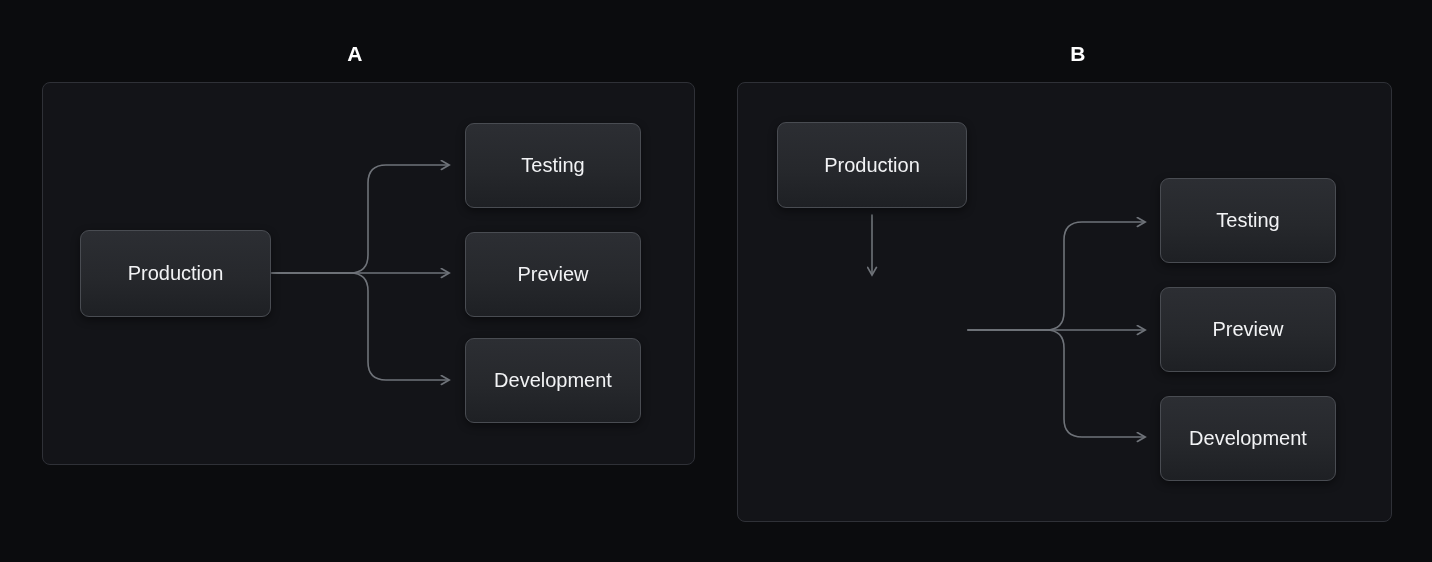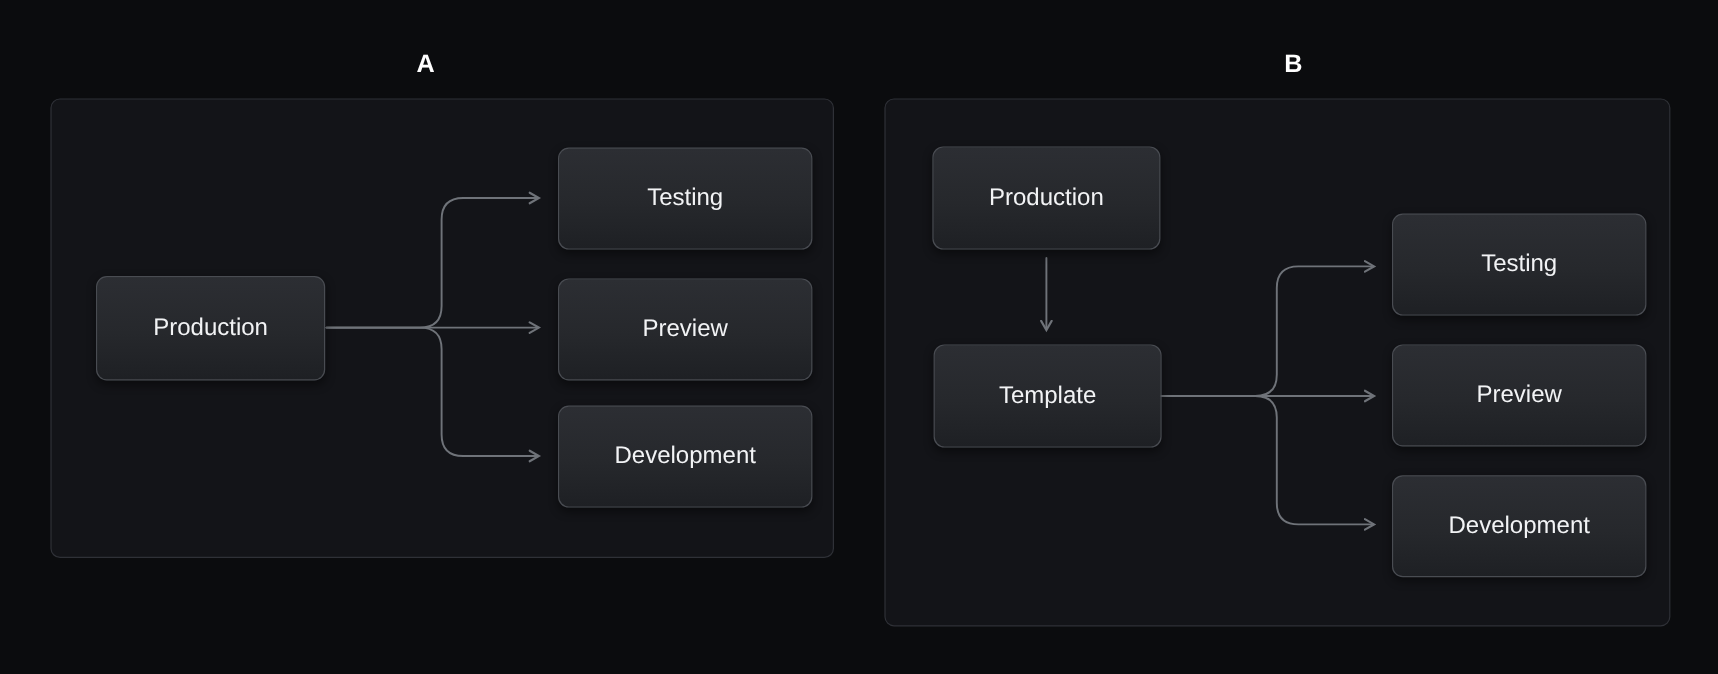--- a/index.html
+++ b/index.html
@@ -32,21 +32,21 @@
     color: #ffffff;
     font-size: 21px;
     font-weight: 700;
     letter-spacing: 0.5px;
   }
   .label-a { left: 305px; }
   .label-b { left: 1028px; }
   .node {
     position: absolute;
     box-sizing: border-box;
-    width: 212px;
+    width: 176px;
     height: 86px;
     border: 1px solid #494c52;
     border-radius: 9px;
     background: linear-gradient(180deg, #2c2e33 0%, #26282c 55%, #1e2024 100%);
     color: #f2f3f5;
     font-size: 20px;
     display: flex;
     align-items: center;
     justify-content: center;
     box-shadow: 0 3px 8px rgba(0,0,0,0.45);
@@ -104,18 +104,17 @@
     <path d="M968,330 H1144" marker-end="url(#chev)"></path>
     <path d="M968,330 H1046 Q1064,330 1064,348 V419 Q1064,437 1082,437 H1144" marker-end="url(#chev)"></path>
   </svg>
 
   <div class="node a-production">Production</div>
   <div class="node a-testing">Testing</div>
   <div class="node a-preview">Preview</div>
   <div class="node a-development">Development</div>
 
   <div class="node b-production">Production</div>
-  <div class="node b-template">Template</div>
   <div class="node b-testing">Testing</div>
   <div class="node b-preview">Preview</div>
   <div class="node b-development">Development</div>
 
 </div>
 
 </body></html>

